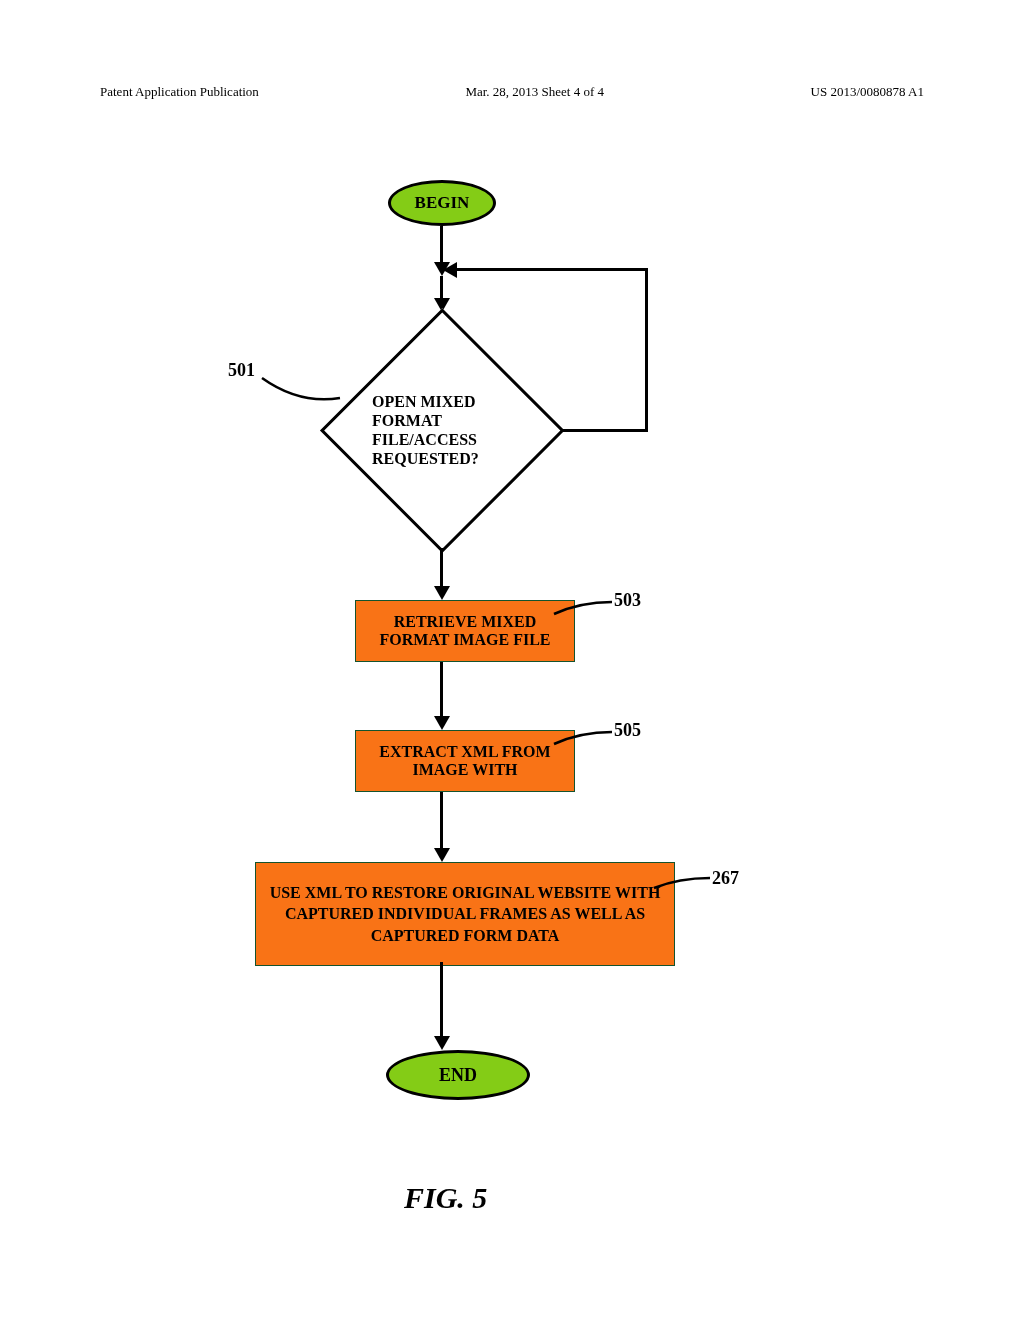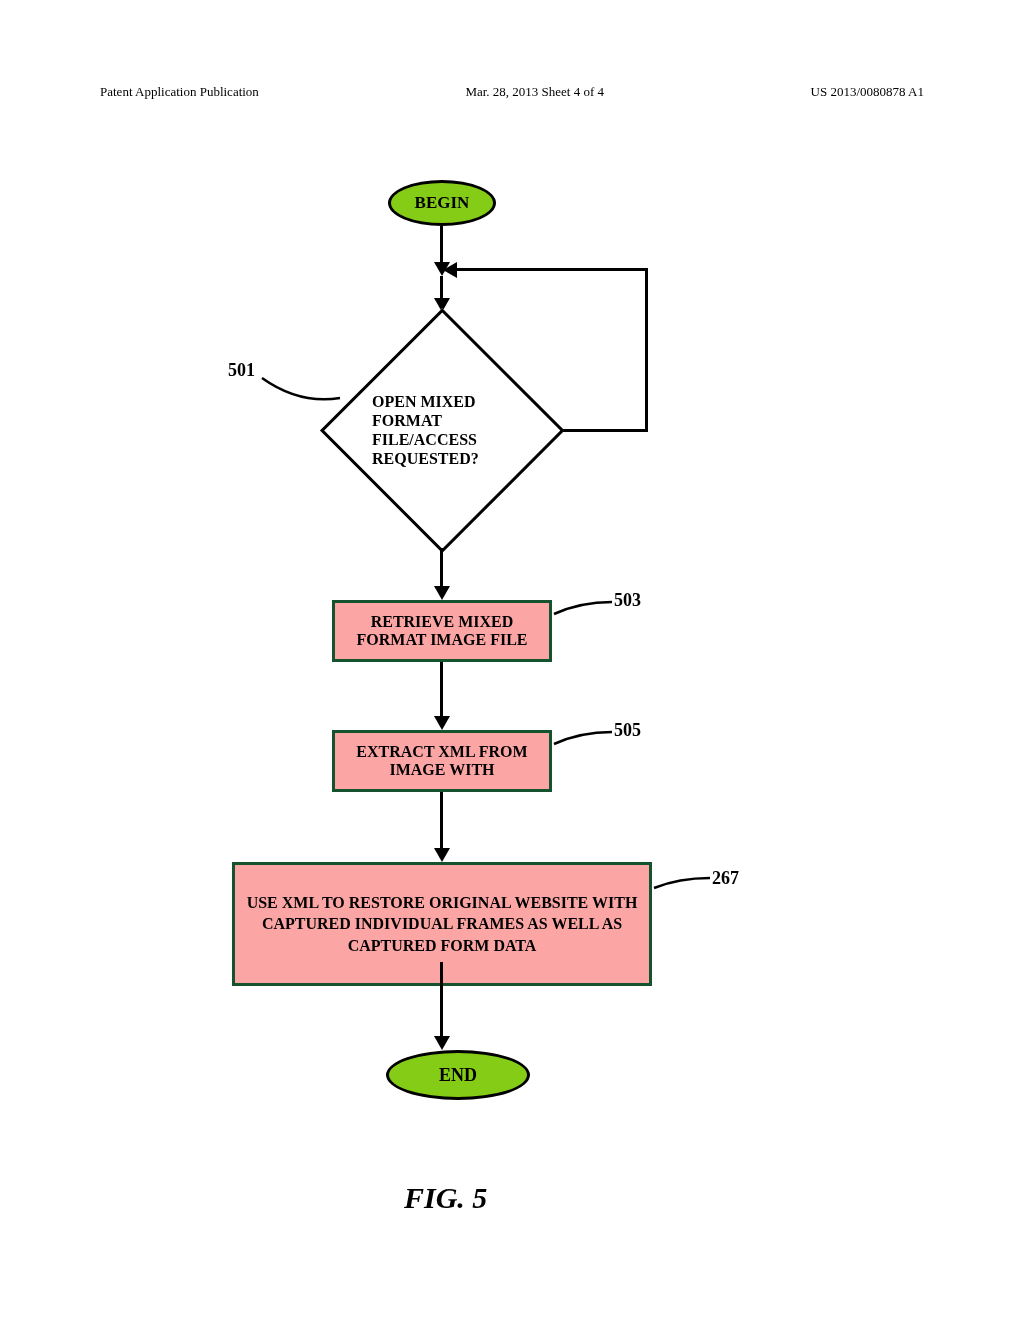--- a/index.html
+++ b/index.html
@@ -34,28 +34,29 @@
     border: 3px solid #000;
     border-radius: 50%;
     background: #84cc16;
     display: flex;
     align-items: center;
     justify-content: center;
     font-weight: bold;
   }
   .process {
     position: absolute;
-    border: 3px solid #14532d;
-    background: #fca5a5;
+    border: 1px solid #14532d;
+    background: #f97316;
     display: flex;
     align-items: center;
     justify-content: center;
     text-align: center;
     font-weight: bold;
     padding: 10px;
+    margin-left: 23px;
   }
   .diamond {
     position: absolute;
     width: 244px;
     height: 244px;
     left: 320px;
   }
   .diamond .shape {
     position: absolute;
     top: 35.7px;
@@ -159,21 +160,21 @@
   <div class="arrow-line" style="left:440px; top:482px; width:3px; height:56px;"></div>
   <div class="arrowhead down" style="left:433.5px; top:536px;"></div>
 
   <div class="process" style="left:332px; top:550px; width:220px; height:62px; font-size:16px;">
     <span>EXTRACT XML FROM IMAGE WITH</span>
   </div>
 
   <div class="arrow-line" style="left:440px; top:612px; width:3px; height:58px;"></div>
   <div class="arrowhead down" style="left:433.5px; top:668px;"></div>
 
-  <div class="process" style="left:232px; top:682px; width:420px; height:124px; font-size:16px; line-height:1.35;">
+  <div class="process" style="left:232px; top:682px; width:420px; height:104px; font-size:16px; line-height:1.35;">
     <span>USE XML TO RESTORE ORIGINAL WEBSITE WITH CAPTURED INDIVIDUAL FRAMES AS WELL AS CAPTURED FORM DATA</span>
   </div>
 
   <div class="arrow-line" style="left:440px; top:782px; width:3px; height:76px;"></div>
   <div class="arrowhead down" style="left:433.5px; top:856px;"></div>
 
   <div class="terminal" style="left:386px; top:870px; width:144px; height:50px; font-size:18px;">
     <span>END</span>
   </div>
 

